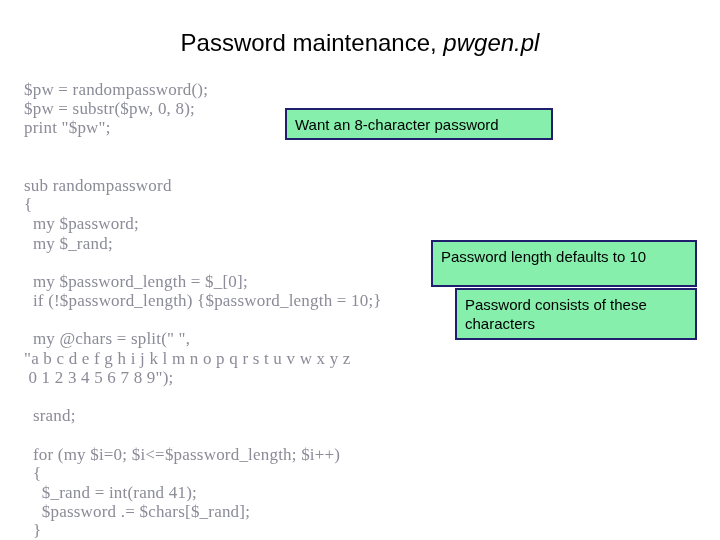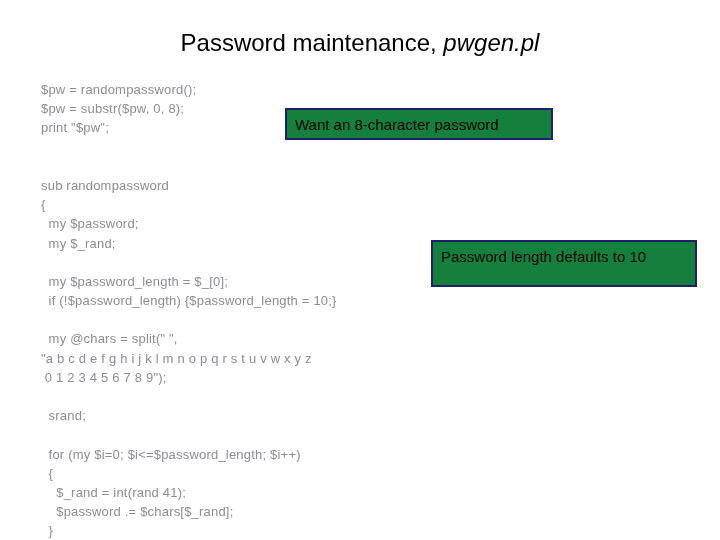--- a/index.html
+++ b/index.html
@@ -29,44 +29,44 @@
     color: #000000;
     white-space: nowrap;
   }
   #slide-title .filename {
     font-style: italic;
   }
 
   
   #code-block {
     position: absolute;
-    left: 41px;
+    left: 24px;
     top: 80px;
     width: 430px;
-    font-family: Liberation Sans, sans-serif;
-    font-size: 13px;
+    font-family: Liberation Serif, serif;
+    font-size: 17px;
     line-height: 19.2px;
     color: #8c8c99;
     white-space: pre;
     letter-spacing: 0.2px;
   }
   #code-block .code-line {
     height: 19.2px;
     white-space: pre;
   }
   #code-block .code-line.blank {
     height: 19.2px;
   }
 
   
   .callout {
     position: absolute;
     box-sizing: border-box;
     border: 2px solid #1f1f6e;
-    background: #15803d;
+    background: #86efac;
     color: #000000;
     font-family: "Liberation Sans", sans-serif;
     font-size: 15px;
     line-height: 19px;
     padding: 5px 7px 16px 8px;
   }
   #callout-8char {
     left: 285px;
     top: 108px;
     width: 268px;
@@ -99,14 +99,17 @@
   <div id="code-block" style="color: rgb(140, 140, 153);"><div class="code-line">$pw = randompassword();</div><div class="code-line">$pw = substr($pw, 0, 8);</div><div class="code-line">print "$pw";</div><div class="code-line blank">&nbsp;</div><div class="code-line blank">&nbsp;</div><div class="code-line">sub randompassword</div><div class="code-line">{</div><div class="code-line">  my $password;</div><div class="code-line">  my $_rand;</div><div class="code-line blank">&nbsp;</div><div class="code-line">  my $password_length = $_[0];</div><div class="code-line">  if (!$password_length) {$password_length = 10;}</div><div class="code-line blank">&nbsp;</div><div class="code-line">  my @chars = split(" ",</div><div class="code-line">"a b c d e f g h i j k l m n o p q r s t u v w x y z</div><div class="code-line"> 0 1 2 3 4 5 6 7 8 9");</div><div class="code-line blank">&nbsp;</div><div class="code-line">  srand;</div><div class="code-line blank">&nbsp;</div><div class="code-line">  for (my $i=0; $i&lt;=$password_length; $i++)</div><div class="code-line">  {</div><div class="code-line">    $_rand = int(rand 41);</div><div class="code-line">    $password .= $chars[$_rand];</div><div class="code-line">  }</div></div>
 
   <div class="callout" id="callout-8char">
     <span>Want an 8-character password</span>
   </div>
 
   <div class="callout" id="callout-length-default">
     <span>Password length defaults to 10</span>
   </div>
 
+  <div class="callout" id="callout-charset">
+    <span>Password consists of these characters</span>
+  </div>
 
 </div>
 
 </body></html>

